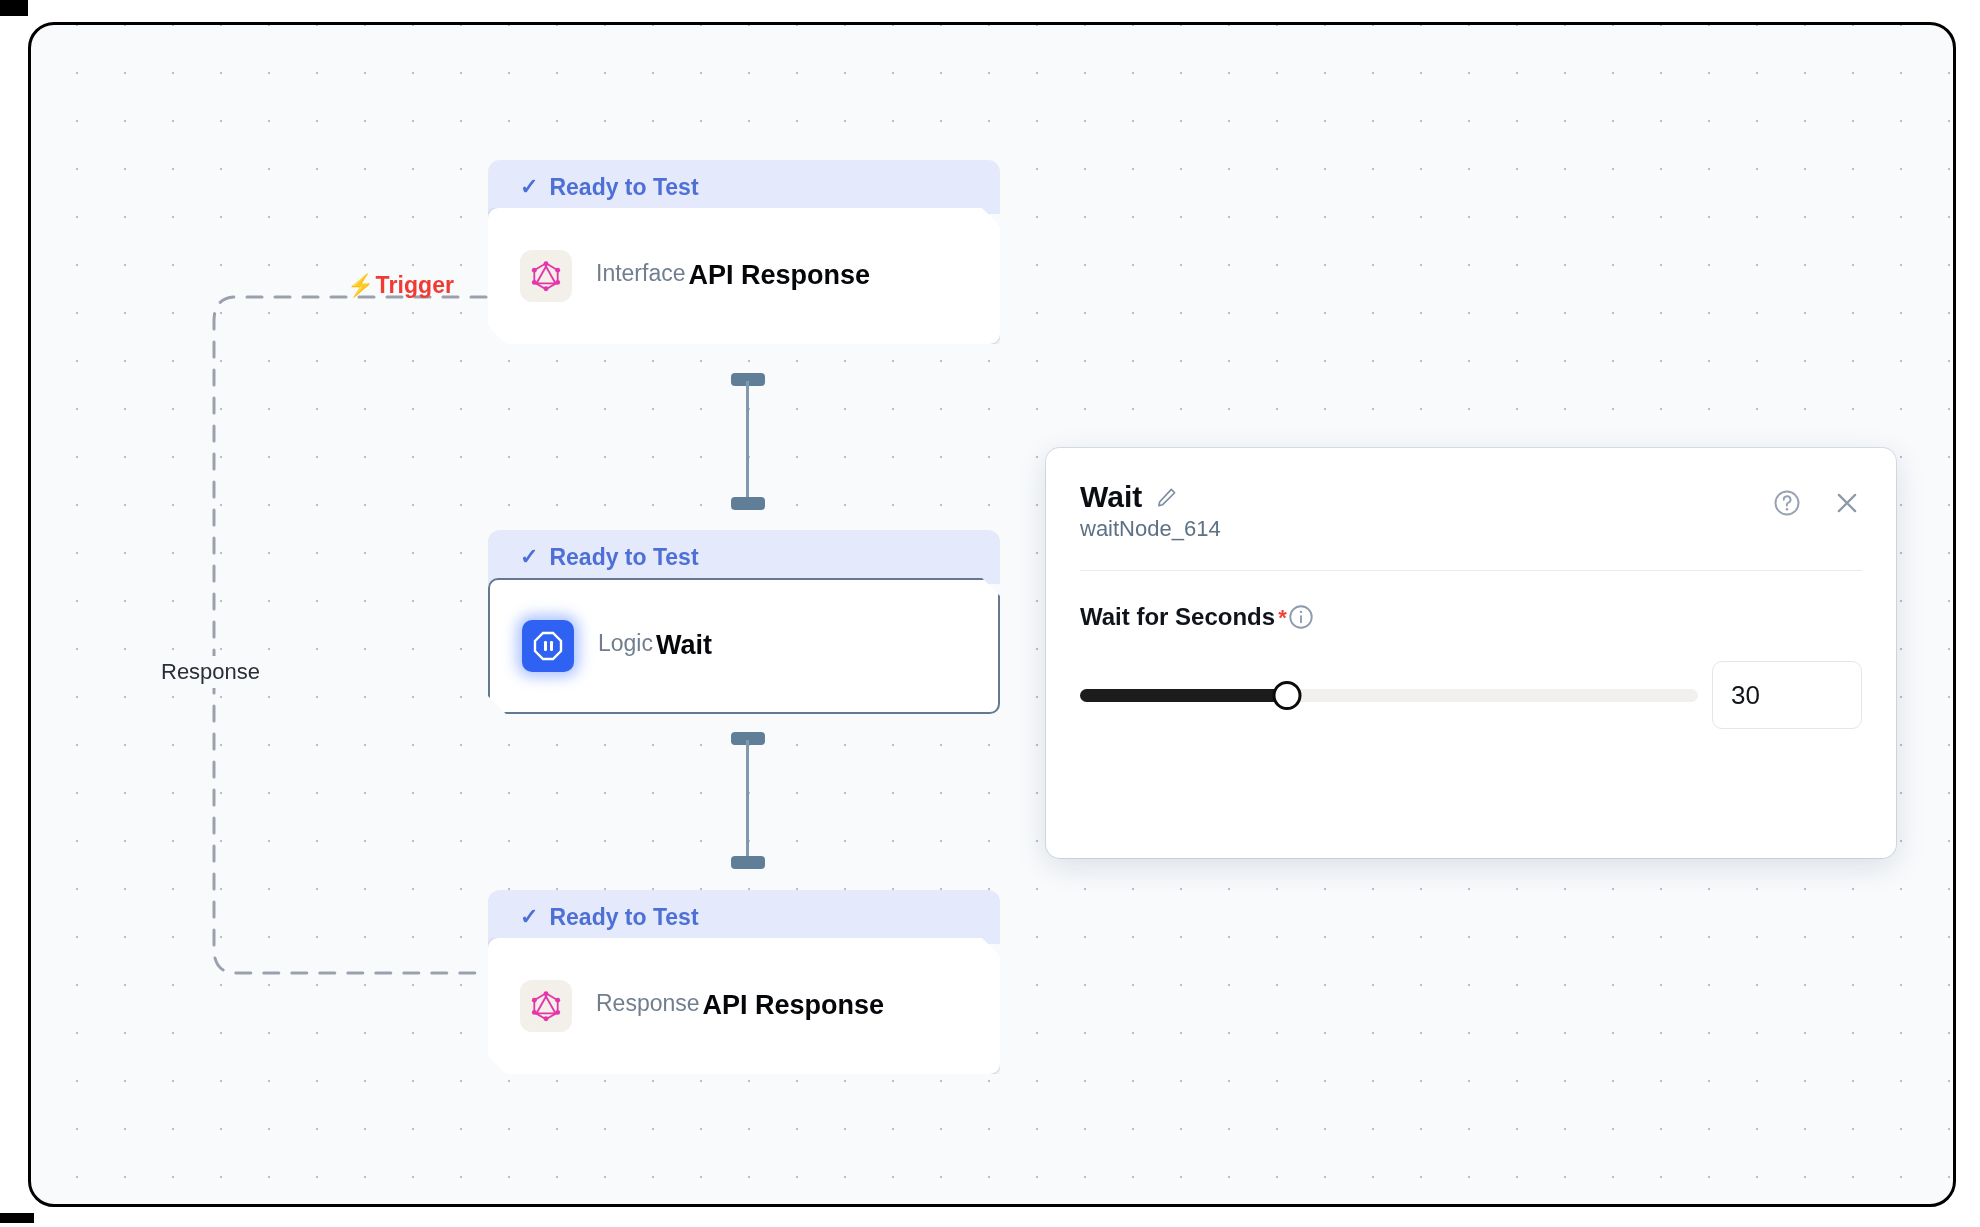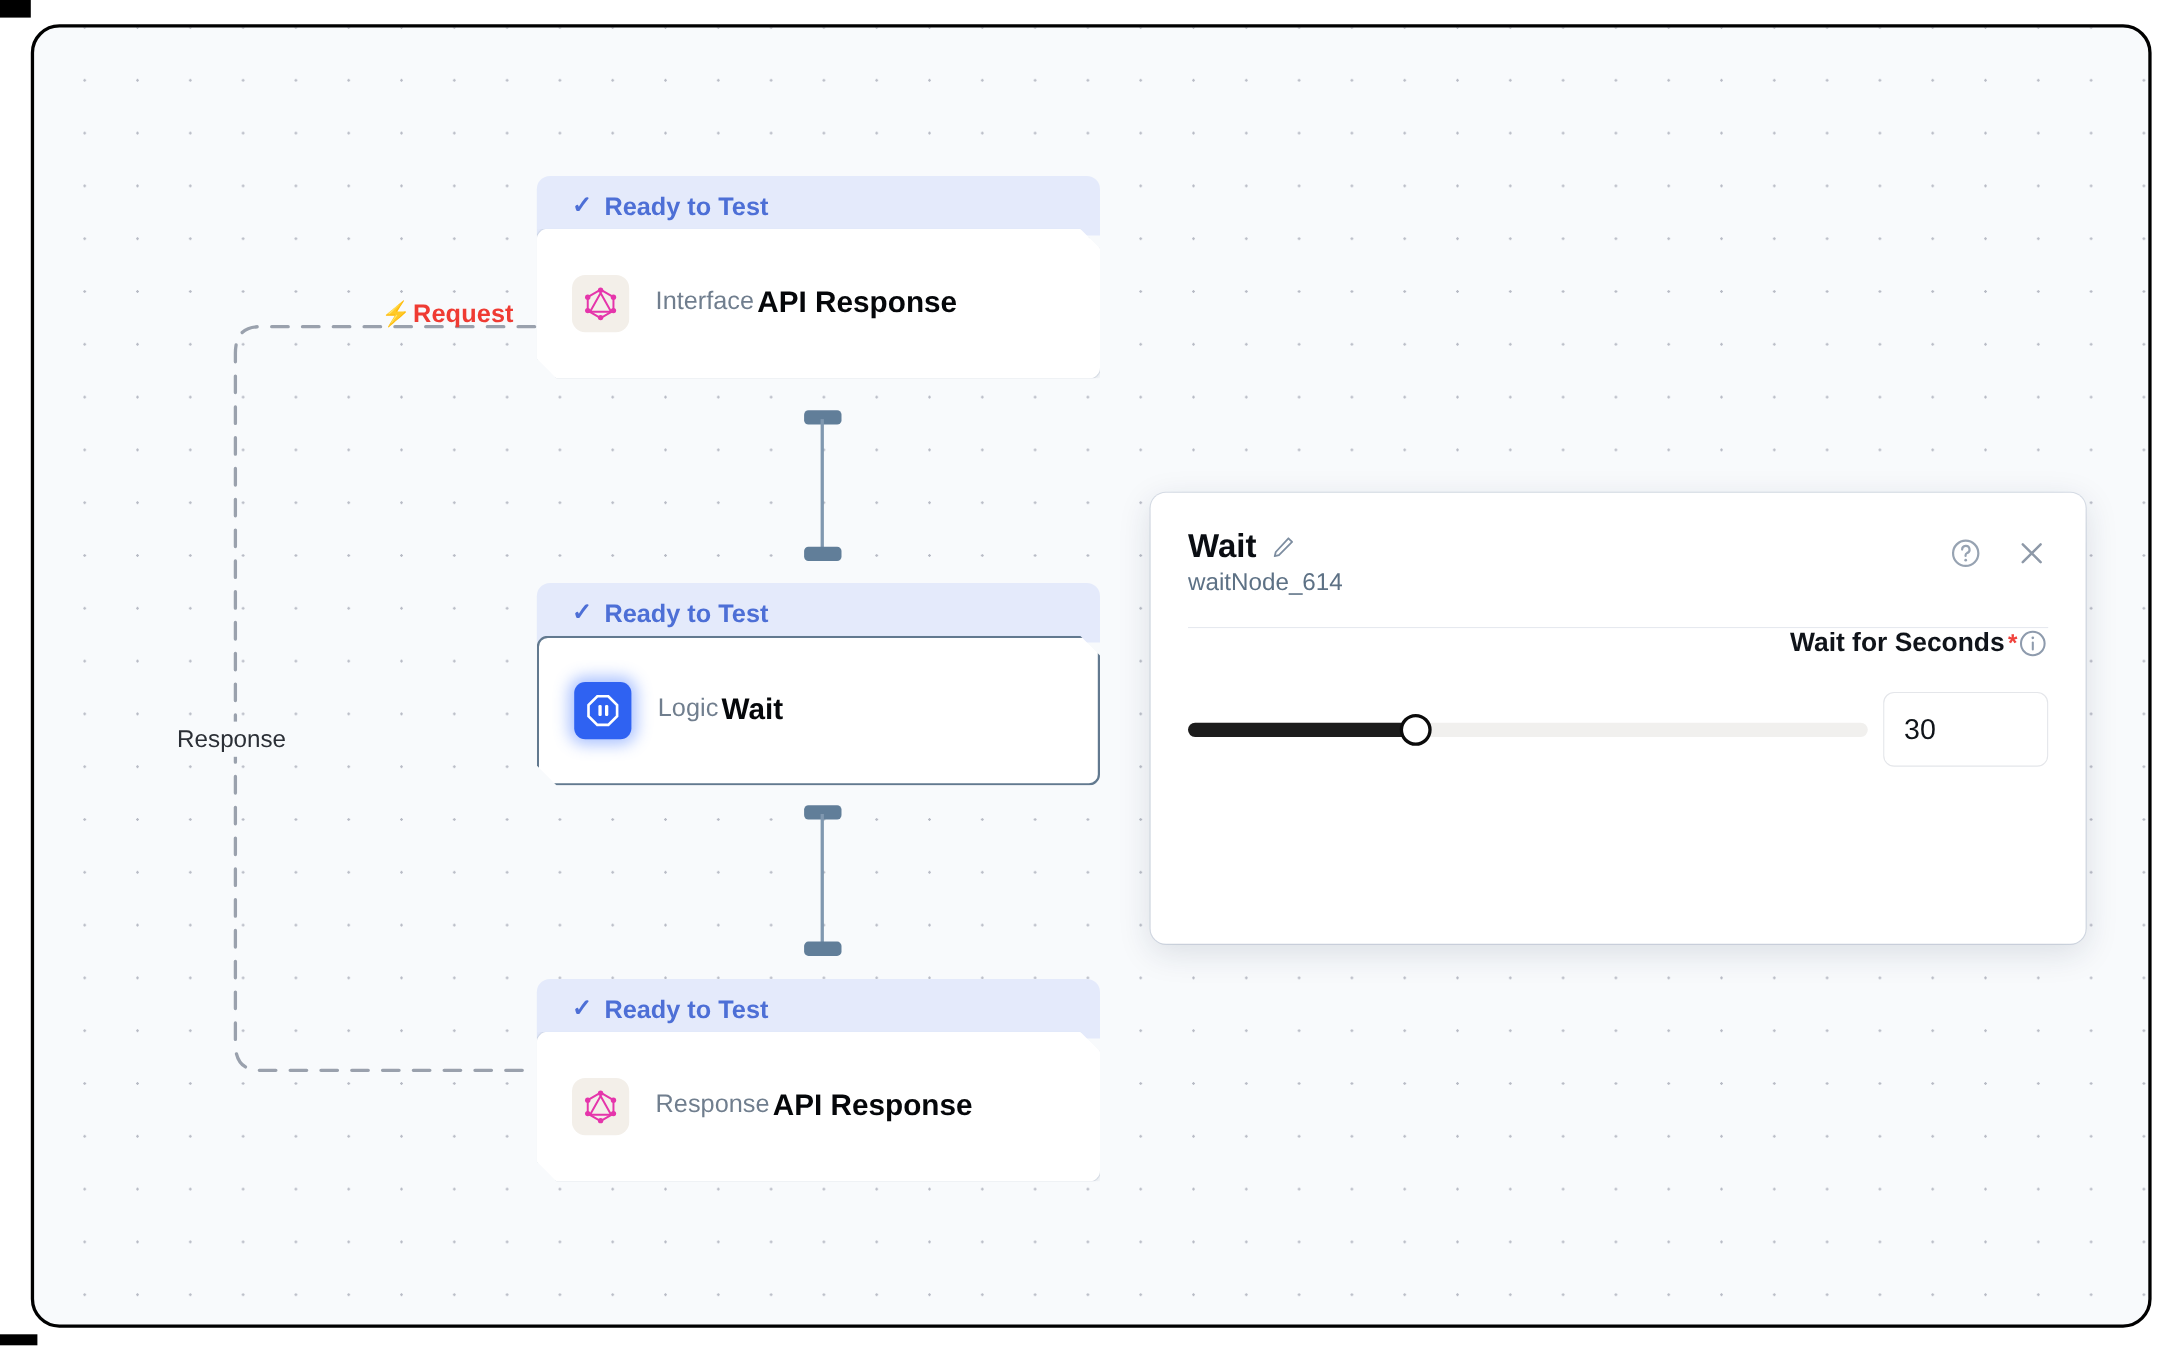--- a/index.html
+++ b/index.html
@@ -144,21 +144,22 @@
   .panel-actions { display: flex; align-items: center; gap: 30px; padding-top: 6px; }
   .icon-btn { cursor: pointer; line-height: 0; }
 
   .panel-divider {
     margin: 28px 0 0 0;
     height: 1px;
     background: #e6e9ef;
   }
 
   .field-label-row {
-    display: flex; align-items: center; justify-content: flex-end;
+    display: flex; align-items: center; justify-content: flex-start;
+    margin-top: 32px;
   }
   .field-label { font-size: 24px; font-weight: 700; color: #10141a; }
   .field-label .req { color: #f0423c; font-size: 22px; margin-left: 3px; }
 
   .field-control {
     display: flex; align-items: center; gap: 14px;
     margin-top: 30px;
   }
   .slider {
     position: relative;
@@ -206,21 +207,21 @@
 
 <div class="canvas">
 
   <svg class="edges" width="1928" height="1185">
 
     <path d="M 455 272 L 205 272 Q 183 272 183 296 L 183 924 Q 183 948 205 948 L 455 948" fill="none" stroke="#9aa1ad" stroke-width="3" stroke-dasharray="15 13" stroke-linecap="round"></path>
   </svg>
 
   <div class="trigger-label">
     <span class="bolt">⚡</span>
-    <span>Request</span>
+    <span>Trigger</span>
   </div>
 
   <div class="response-label">Response</div>
 
   <div class="conn-handle" style="left:700px; top:348px;"></div>
   <div class="conn-line" style="left:715px; top:356px; height:122px;"></div>
   <div class="conn-handle" style="left:700px; top:472px;"></div>
 
   <div class="conn-handle" style="left:700px; top:707px;"></div>
   <div class="conn-line" style="left:715px; top:715px; height:122px;"></div>

